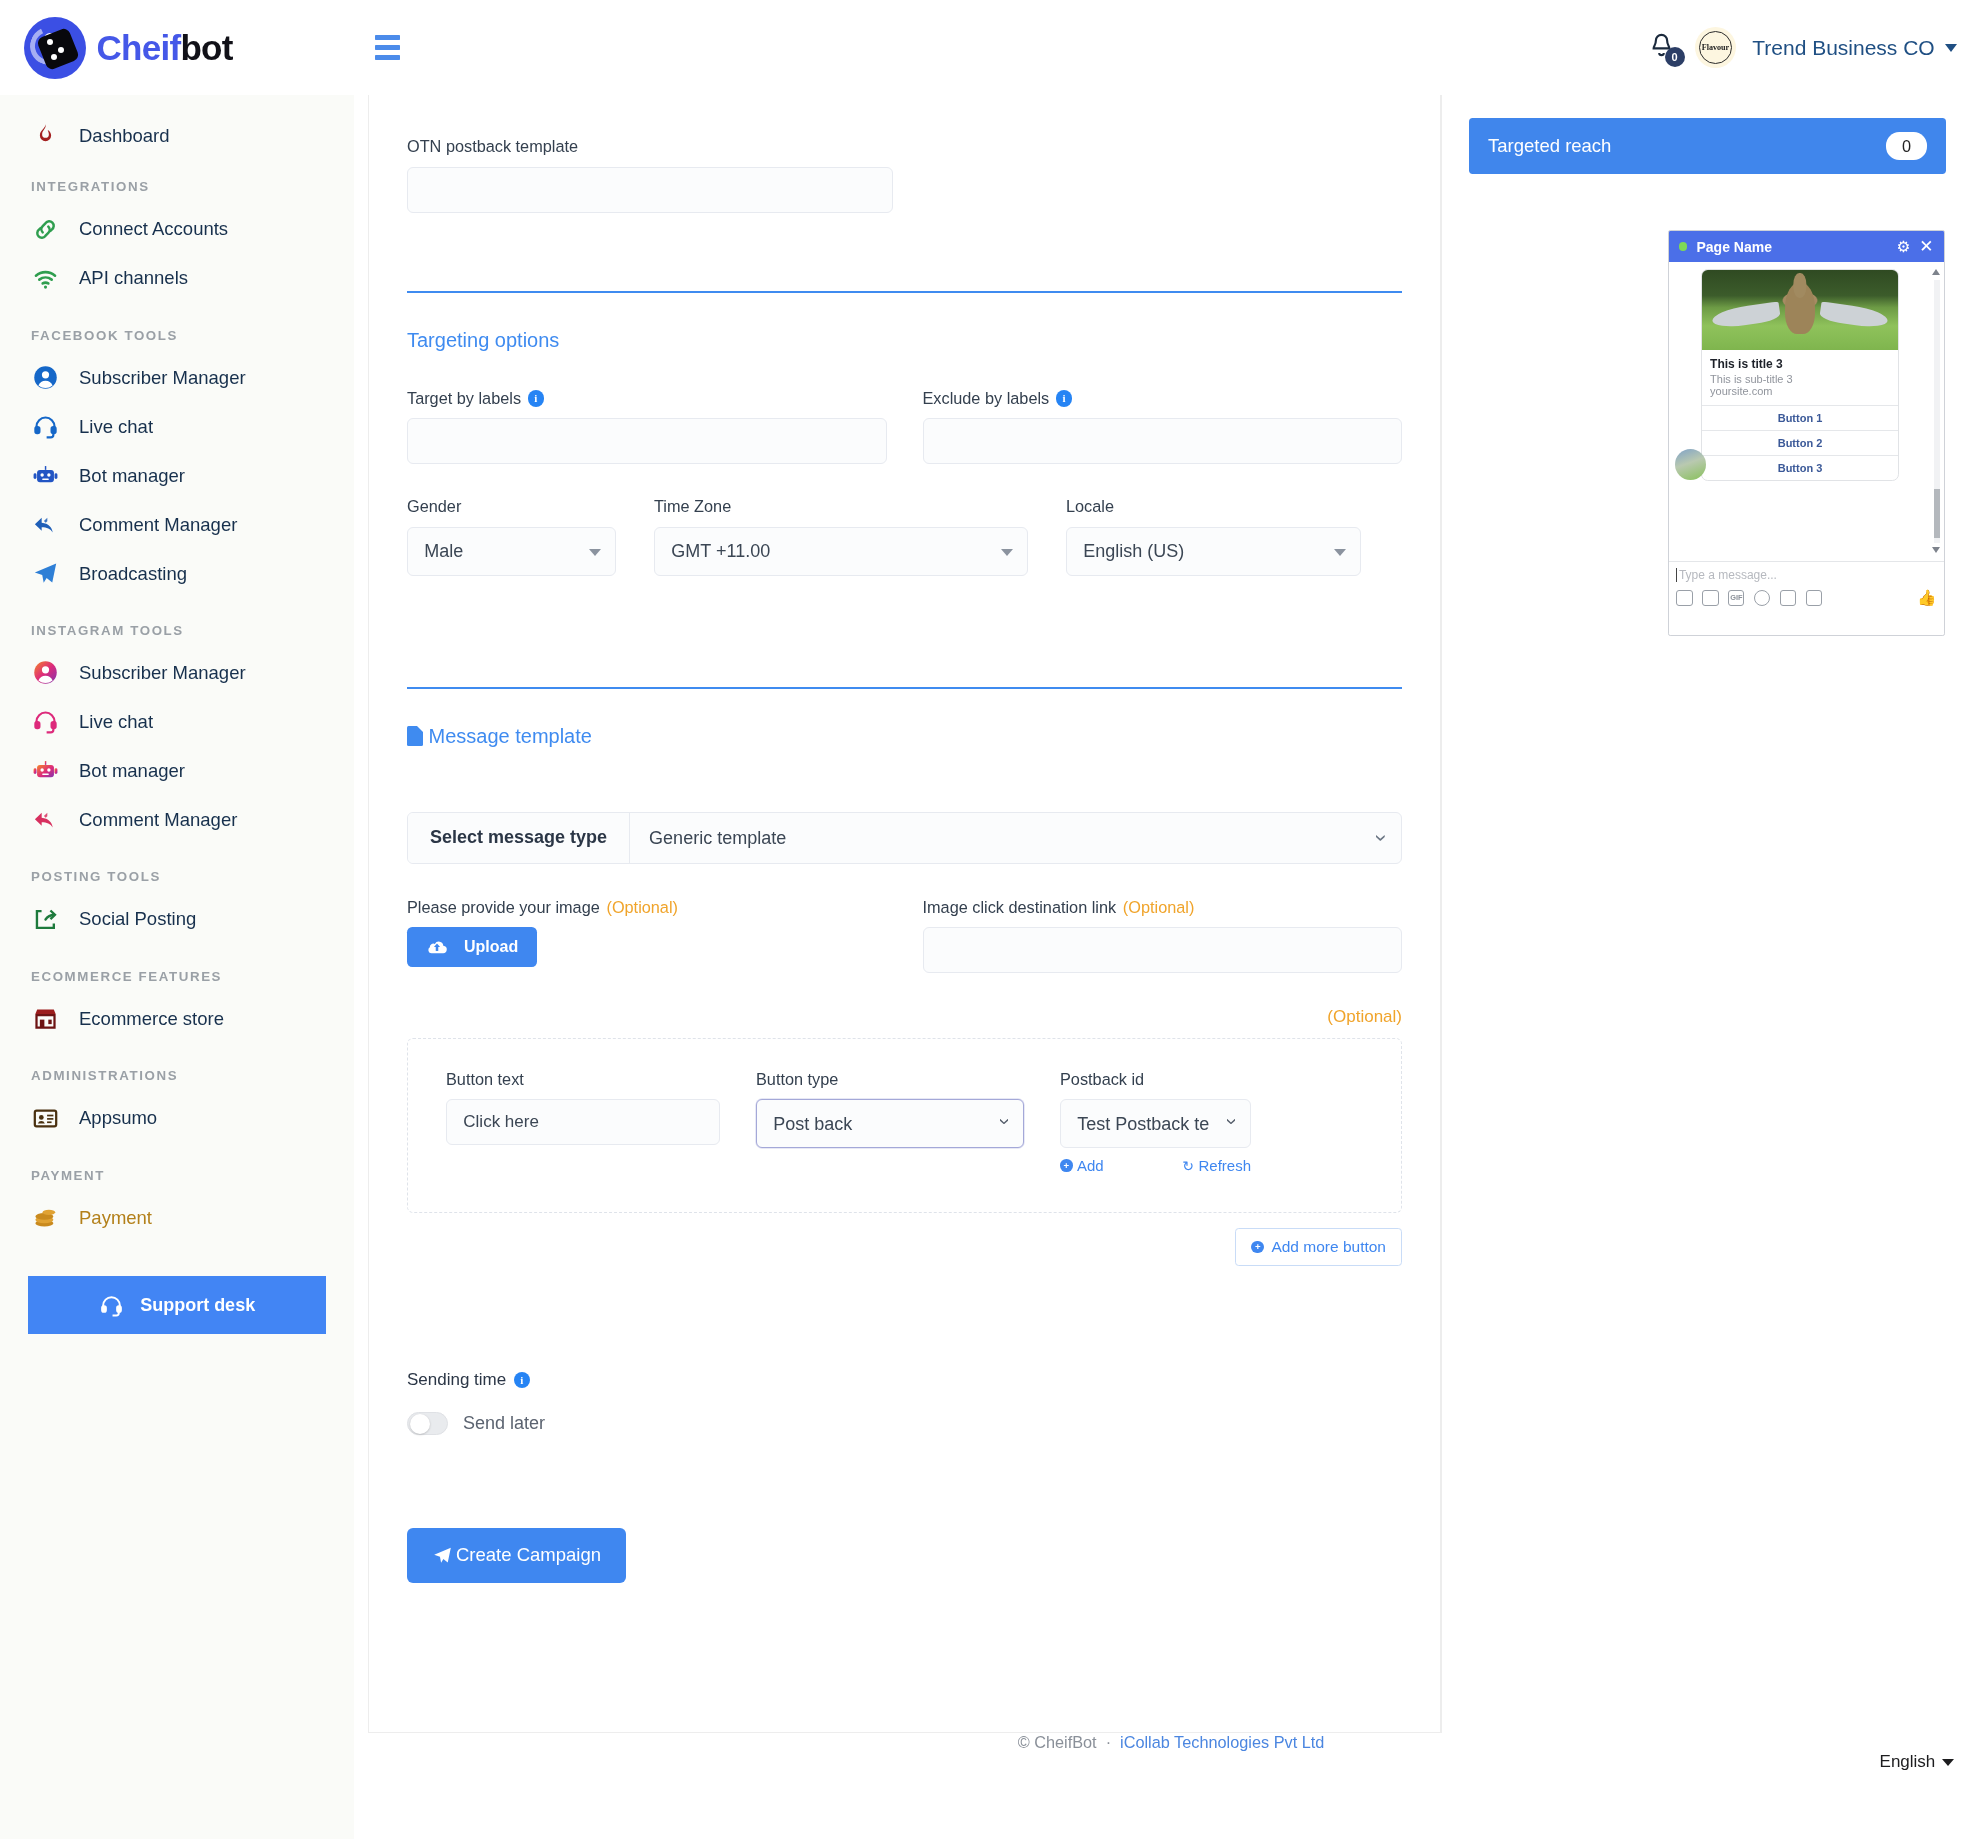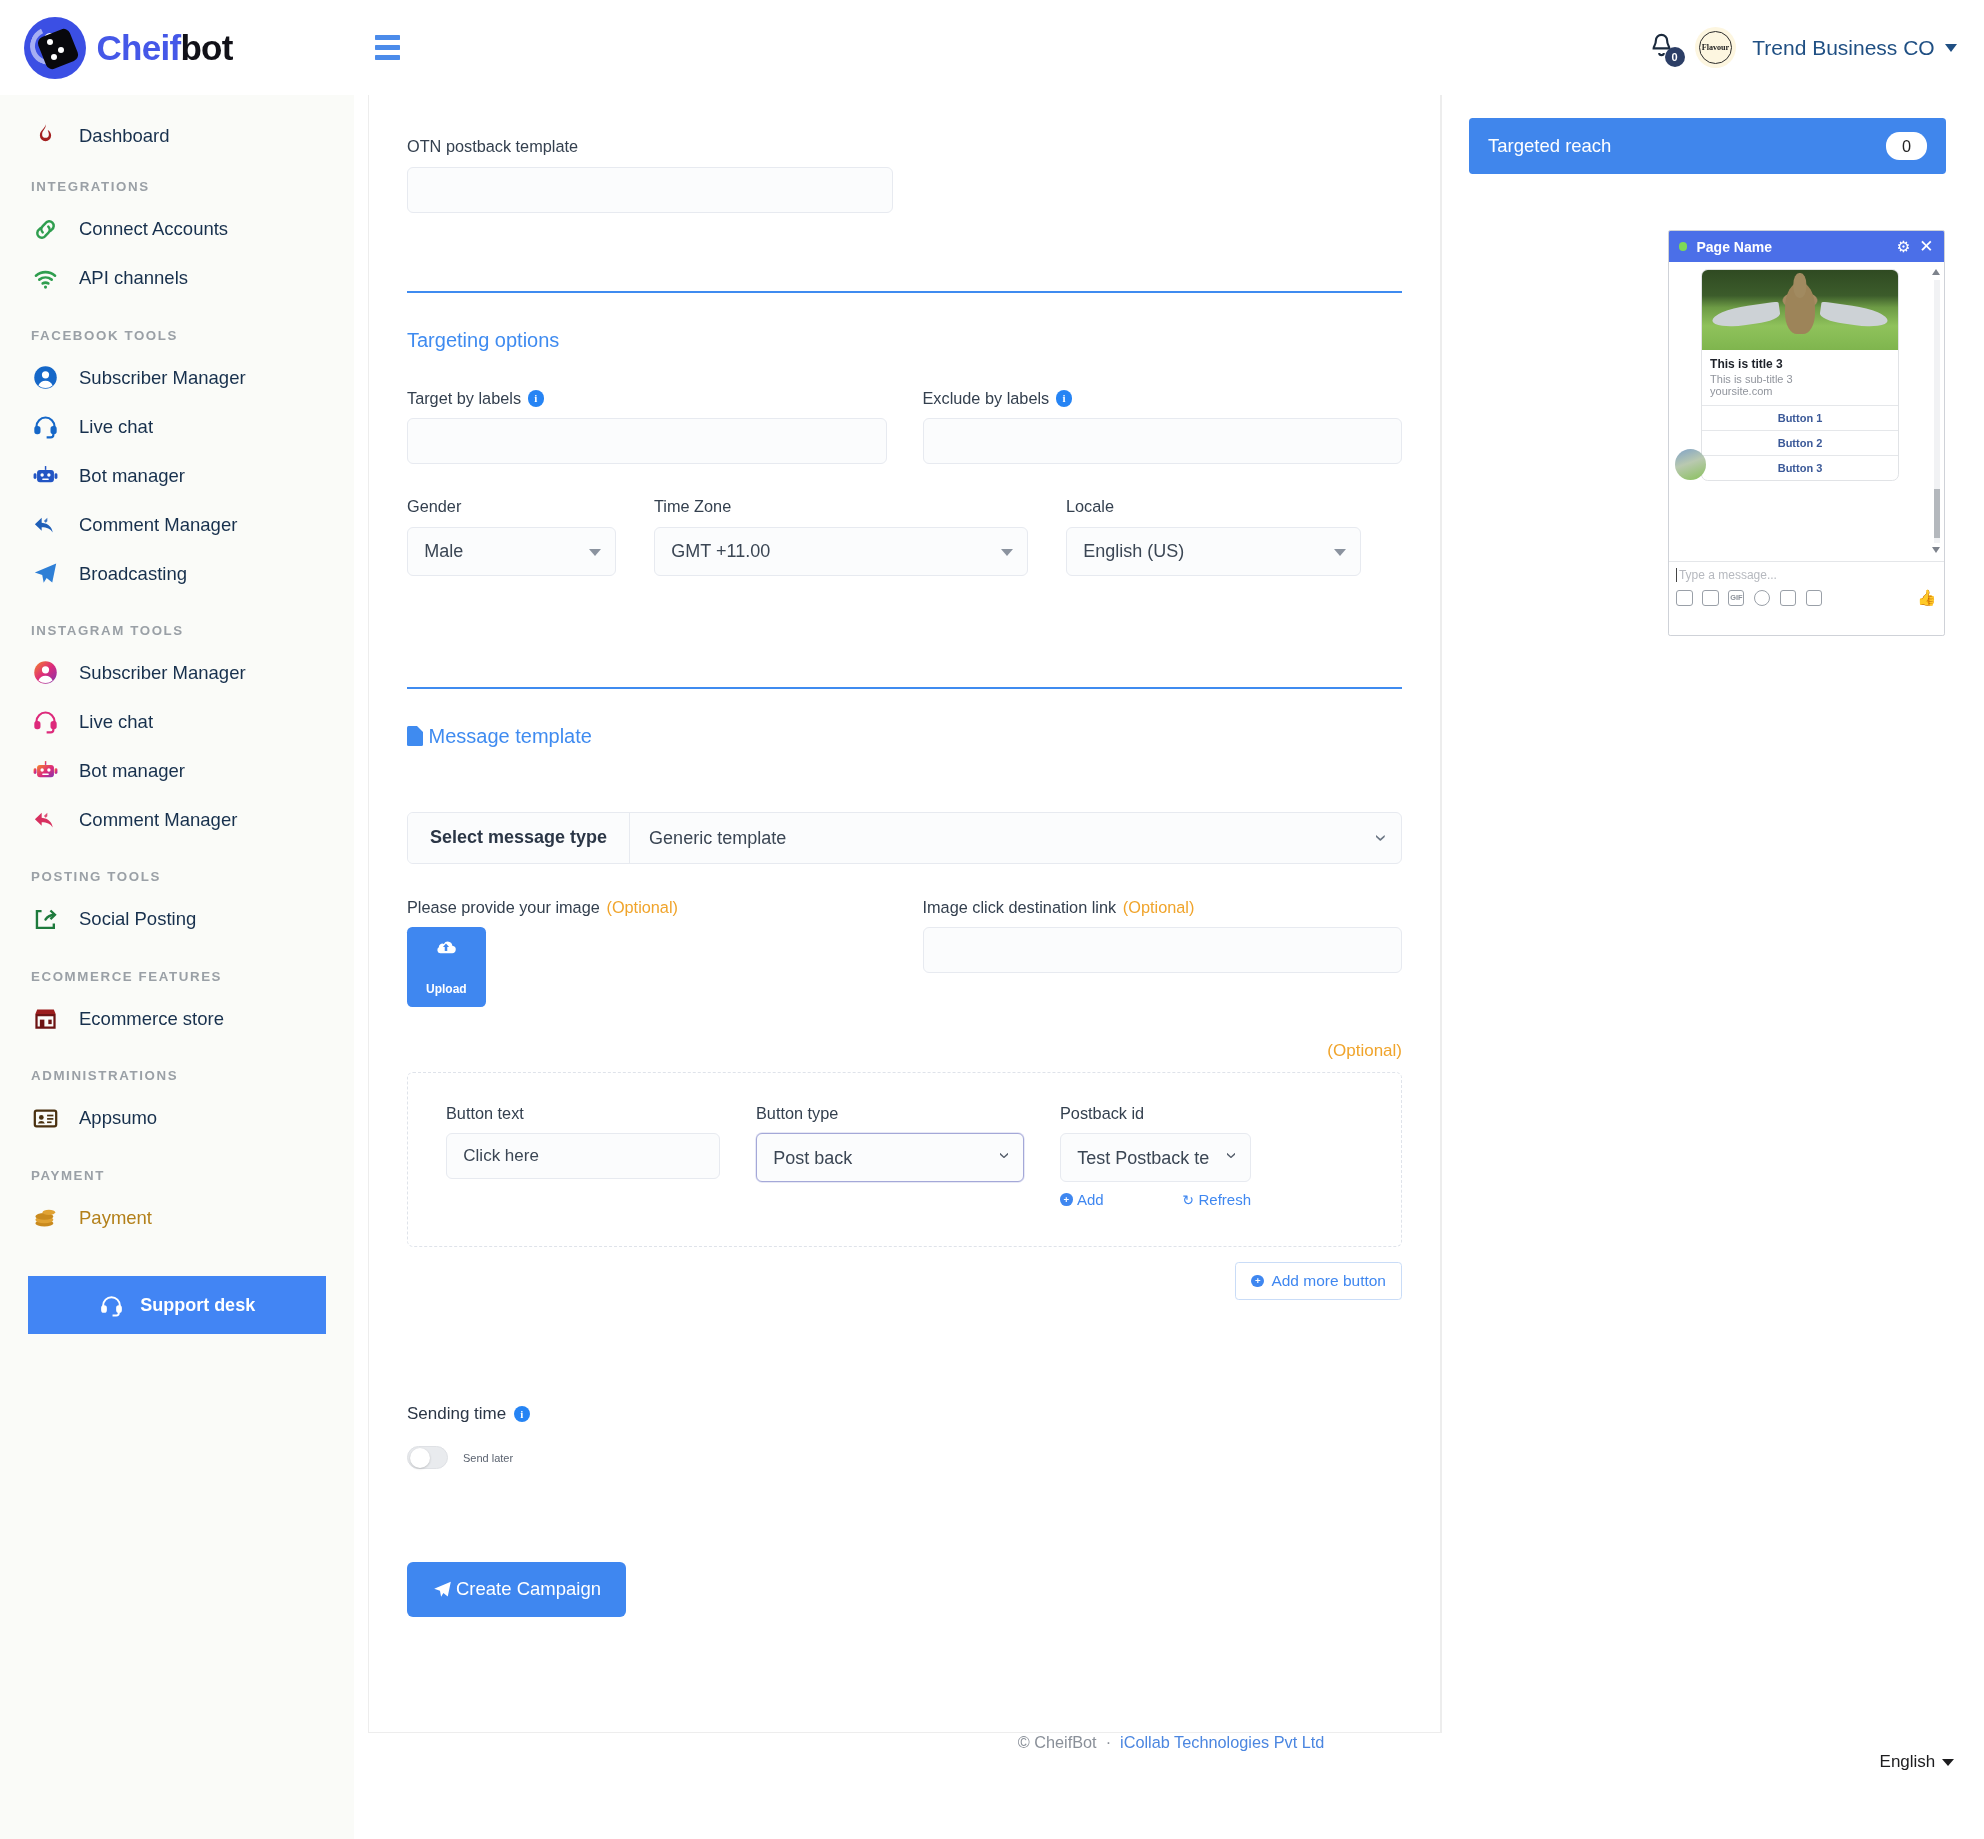--- a/index.html
+++ b/index.html
@@ -160,24 +160,23 @@
     padding: 0 19px; appearance:none; -webkit-appearance:none; cursor:pointer;
     font-family:"Liberation Sans", sans-serif;
   }
   .msgtype-wrap { flex:1; position:relative; display:flex; }
   .msgtype-wrap:after {
     content:"\203A"; position:absolute; right:16.3px; top: 50%; transform: translateY(-50%) rotate(90deg);
     font-size: 22px; color:#6a7583; pointer-events:none;
   }
 
   .upload-btn {
-    display:inline-flex; align-items:center; gap: 26px; background:#3f87f0; border:none;
-    color:#fff; font-size: 12px; font-weight: 600; padding: 11px 19px; border-radius: 5.2px; cursor:pointer;
+    display:inline-flex; align-items:center; gap: 16px; background:#3f87f0; border:none;
+    color:#fff; font-size: 16px; font-weight: 600; padding: 11px 19px; border-radius: 5.2px; cursor:pointer;
     font-family:"Liberation Sans", sans-serif;
-    flex-direction:column;
   }
   .upload-btn svg { width: 22px; height: 18px; }
 
   .opt-right { text-align:right; color:#f0a42b; font-size: 17px; margin-top: 34px; }
 
   .btn-box {
     border: 1.5px dashed #dfe3ea; border-radius: 6px; margin-top: 10.4px;
     padding: 31px 38px 38px 38px; display:flex; gap: 36px;
   }
   .bb-col-text { width: 274px; }
@@ -206,21 +205,21 @@
 
   .sending-wrap { margin-top: 104px; }
   .sending-lbl { font-size: 17px; color:#2b3646; display:flex; align-items:center; gap:7.4px;}
   .toggle-row { display:flex; align-items:center; gap: 15px; margin-top: 22px; }
   .toggle {
     width: 41px; height: 23px; border-radius: 13.3px; background: #e9ebee; border:0.7px solid #dfe1e5;
     position:relative; cursor:pointer; flex:none;
   }
   .toggle .knob { position:absolute; left:1.5px; top:0.7px; width:20px; height:20px; border-radius:50%; background:#fff;
      box-shadow: 0 0.7px 2.2px rgba(0,0,0,.2);}
-  .toggle-lbl { font-size: 11px; color: #5b6370; }
+  .toggle-lbl { font-size: 18px; color: #5b6370; }
 
   .create-btn {
     margin-top: 93px; margin-bottom: 44px; background: #3f87f0; border:none; color:#fff;
     font-size: 18.5px; padding: 16.3px 25px; border-radius: 6px; display:inline-flex; align-items:center; gap:3px;
     cursor:pointer; font-family:"Liberation Sans", sans-serif;
   }
   .create-btn svg { width: 21px; height: 21px; }
 
   
   .right-panel {

